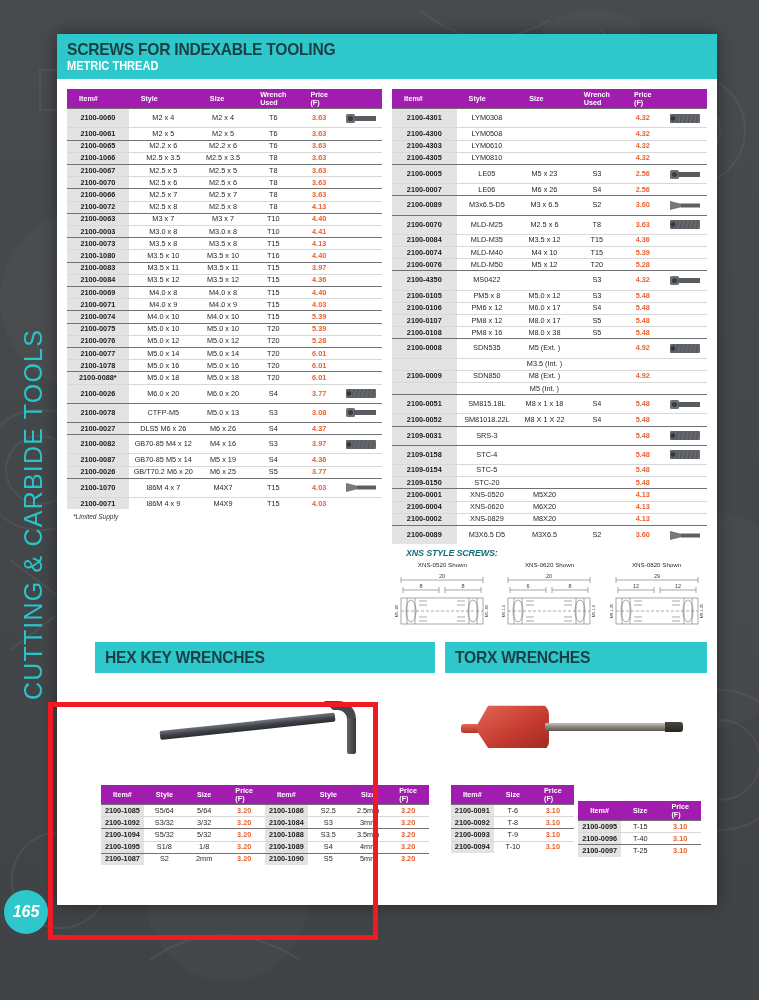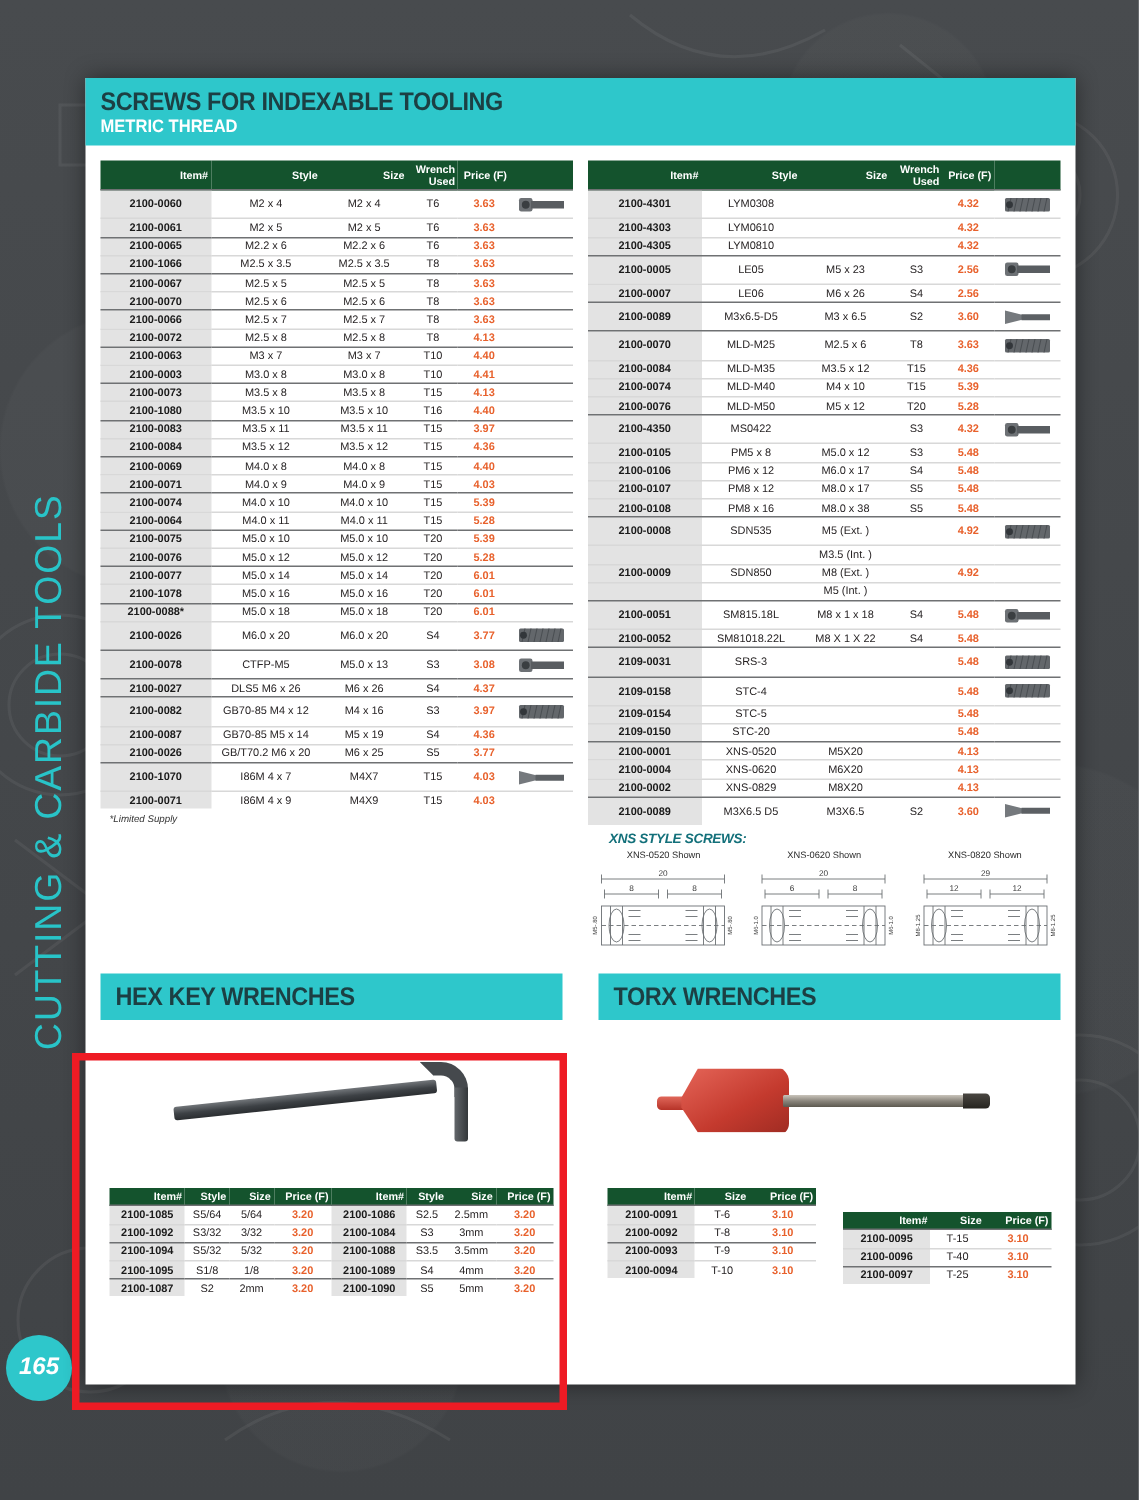--- a/index.html
+++ b/index.html
@@ -33,21 +33,21 @@
   #page-num {
     position: absolute; left: 4px; top: 890px;
     width: 44px; height: 44px; border-radius: 50%;
     background: #2ec7cb; color: #ffffff;
     font-size: 16px; font-weight: bold; font-style: italic;
     display: flex; align-items: center; justify-content: center;
   }
 
   
   #sheet {
-    position: absolute; left: 57px; top: 52px;
+    position: absolute; left: 57px; top: 34px;
     width: 660px; height: 871px;
     background: #ffffff;
     box-shadow: 0 0 14px rgba(0,0,0,0.45);
   }
 
   
   .panel-head { background: #2ec7cb; padding: 7px 10px 6px 10px; }
   .panel-head h1 {
     color: #1c3f43; font-size: 17px; font-weight: bold;
     letter-spacing: -0.3px; line-height: 1.05;
@@ -57,22 +57,22 @@
   .panel-head h2 {
     color: #ffffff; font-size: 12px; font-weight: bold;
     letter-spacing: 0px; line-height: 1.1; margin-top: 1px;
     font-family: "Liberation Sans Narrow", "Liberation Sans", sans-serif;
     transform: scaleX(0.92); transform-origin: left center;
   }
 
   
   table.spec { border-collapse: collapse; font-size: 7.3px; }
   table.spec th {
-    background: #14532d; color: #ffffff; font-weight: bold;
-    font-size: 7.2px; padding: 2px 2px; text-align: right;
+    background: #a21caf; color: #ffffff; font-weight: bold;
+    font-size: 7.2px; padding: 2px 12px; text-align: left;
     line-height: 1.05; vertical-align: middle;
   }
   table.spec td {
     text-align: center; padding: 1.6px 2px; color: #231f20;
     line-height: 1.1; white-space: nowrap;
   }
   table.spec td.item {
     background: #e3e3e3; font-weight: bold; color: #1a1a1a;
     text-align: center; font-size: 7.3px;
   }
@@ -91,21 +91,21 @@
 
   .xns-title {
     color: #13707a; font-size: 9px; font-weight: bold; font-style: italic;
     margin: 4px 0 3px 14px; letter-spacing: -0.2px;
   }
   .xns-row { display: flex; justify-content: space-between; }
   .xns-item { width: 32%; text-align: center; }
   .xns-cap { font-size: 6.2px; color: #2b2b2b; margin-bottom: 2px; }
 
   
-  #bottom { display: flex; gap: 24px; padding: 10px 10px 10px 10px; }
+  #bottom { display: flex; gap: 10px; padding: 10px 10px 10px 10px; margin-left: 28px; }
   .bpanel { flex: 1; background: #fff; }
   .photo-area { height: 112px; display: flex; align-items: center; justify-content: center; }
 
   
   .hexkey { position: relative; width: 210px; height: 62px; }
   .hexkey .arm {
     position: absolute; left: 0; top: 33px; width: 176px; height: 9px;
     background: linear-gradient(#72767a, #3d4145 55%, #2b2e31);
     border-radius: 2px; transform: rotate(-6deg); transform-origin: left center;
   }
@@ -337,28 +337,20 @@
                 <td class="pic"></td>
               </tr>
               <tr class="grp">
                 <td class="item">2100-0074</td>
                 <td>M4.0 x 10</td>
                 <td>M4.0 x 10</td>
                 <td>T15</td>
                 <td class="price">5.39</td>
                 <td class="pic"></td>
               </tr>
-              <tr class="sub">
-                <td class="item">2100-0064</td>
-                <td>M4.0 x 11</td>
-                <td>M4.0 x 11</td>
-                <td>T15</td>
-                <td class="price">5.28</td>
-                <td class="pic"></td>
-              </tr>
               <tr class="grp">
                 <td class="item">2100-0075</td>
                 <td>M5.0 x 10</td>
                 <td>M5.0 x 10</td>
                 <td>T20</td>
                 <td class="price">5.39</td>
                 <td class="pic"></td>
               </tr>
               <tr class="sub">
                 <td class="item">2100-0076</td>
@@ -512,20 +504,28 @@
                 <td class="price">4.32</td>
                 <td class="pic">
                   <svg class="screw" width="38" height="15" viewBox="0 0 38 15">
                     <rect x="4" y="3" width="30" height="9" rx="1" fill="#63676b"></rect>
                     <g stroke="#4a4e52" stroke-width="0.7">
                       <path d="M8 3 L6 12 M12 3 L10 12 M16 3 L14 12 M20 3 L18 12 M24 3 L22 12 M28 3 L26 12 M32 3 L30 12"></path>
                     </g>
                     <circle cx="7" cy="7.5" r="2.3" fill="#32363a"></circle>
                   </svg>
                 </td>
+              </tr>
+              <tr class="sub">
+                <td class="item">2100-4300</td>
+                <td>LYM0508</td>
+                <td></td>
+                <td></td>
+                <td class="price">4.32</td>
+                <td class="pic"></td>
               </tr>
               <tr class="sub">
                 <td class="item">2100-4303</td>
                 <td>LYM0610</td>
                 <td></td>
                 <td></td>
                 <td class="price">4.32</td>
                 <td class="pic"></td>
               </tr>
               <tr class="sub">

